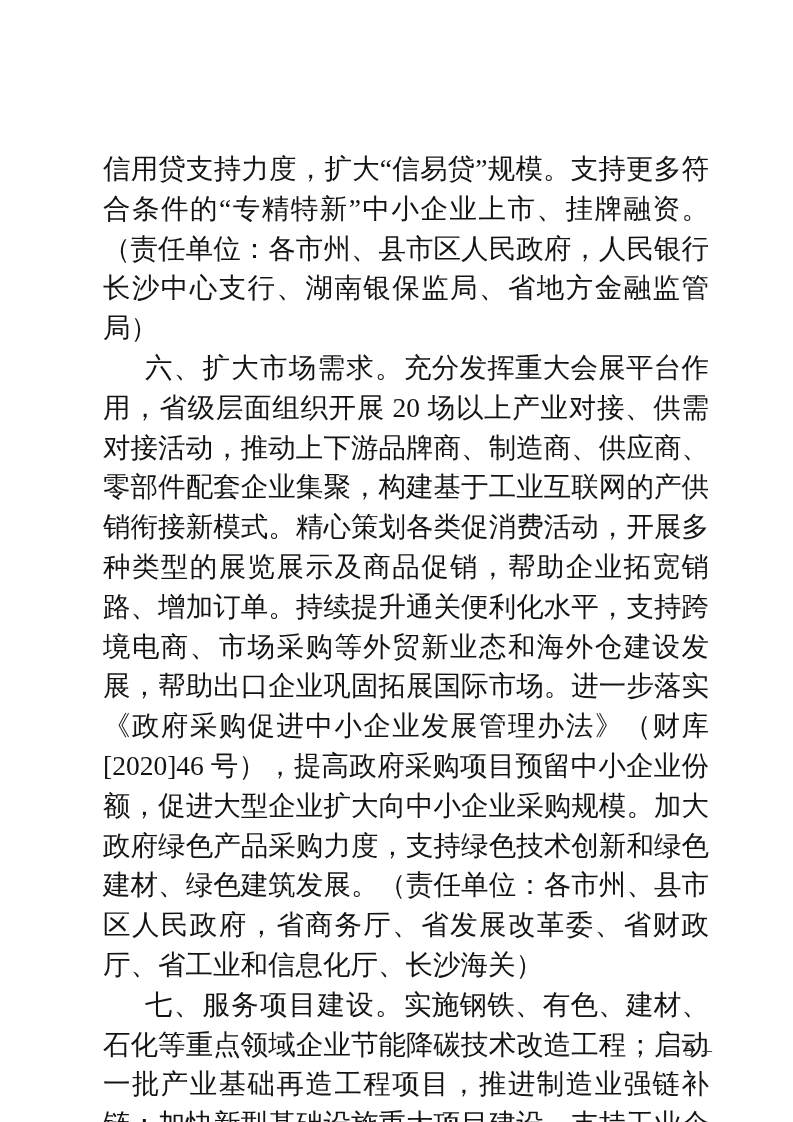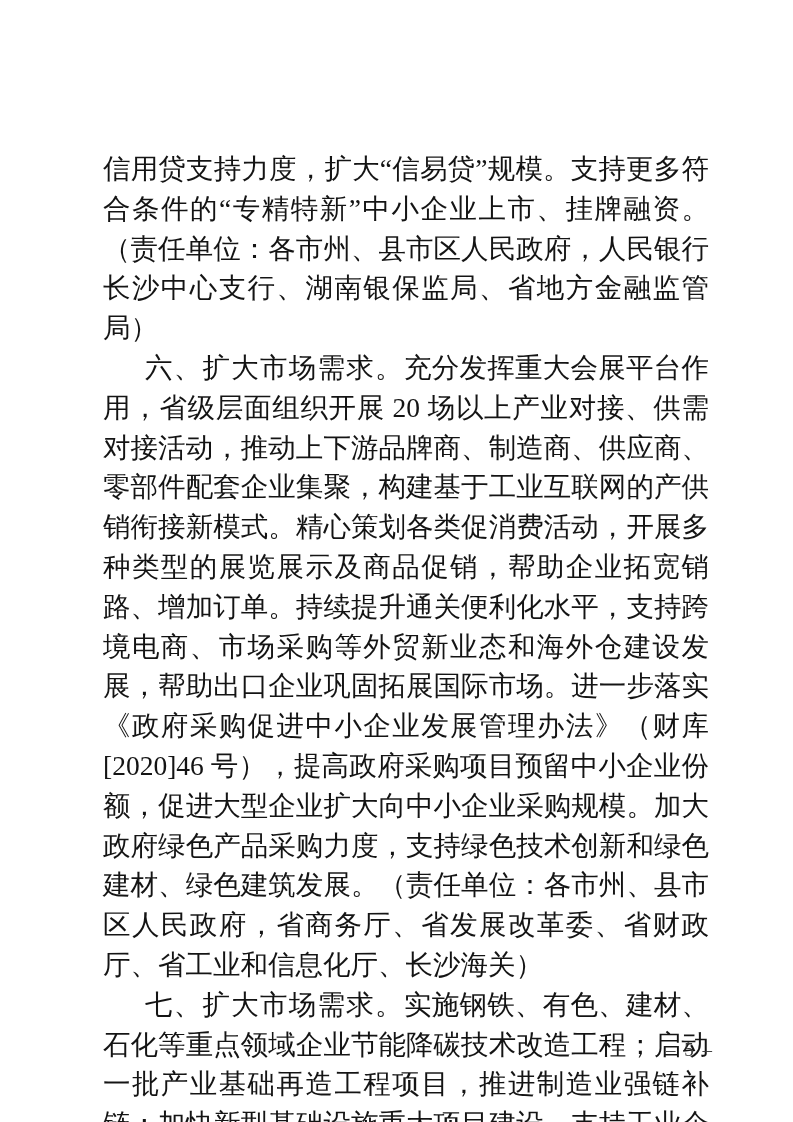--- a/index.html
+++ b/index.html
@@ -45,19 +45,19 @@
 <body>
 
 <div class="page">
 
   <div class="body-text">
 
     <p class="para"><span>信用贷支持力度，扩大“信易贷”规模。支持更多符合条件的“专精特新”中小企业上市、挂牌融资。（责任单位：各市州、县市区人民政府，人民银行长沙中心支行、湖南银保监局、省地方金融监管局）</span></p>
 
     <p class="para indent"><span class="lead">六、扩大市场需求。</span><span>充分发挥重大会展平台作用，省级层面组织开展 20 场以上产业对接、供需对接活动，推动上下游品牌商、制造商、供应商、零部件配套企业集聚，构建基于工业互联网的产供销衔接新模式。精心策划各类促消费活动，开展多种类型的展览展示及商品促销，帮助企业拓宽销路、增加订单。持续提升通关便利化水平，支持跨境电商、市场采购等外贸新业态和海外仓建设发展，帮助出口企业巩固拓展国际市场。进一步落实《政府采购促进中小企业发展管理办法》（财库[2020]46 号），提高政府采购项目预留中小企业份额，促进大型企业扩大向中小企业采购规模。加大政府绿色产品采购力度，支持绿色技术创新和绿色建材、绿色建筑发展。（责任单位：各市州、县市区人民政府，省商务厅、省发展改革委、省财政厅、省工业和信息化厅、长沙海关）</span></p>
 
-    <p class="para indent"><span class="lead">七、扩大市场需求。</span><span>实施钢铁、有色、建材、石化等重点领域企业节能降碳技术改造工程；启动一批产业基础再造工程项目，推进制造业强链补链；加快新型基础设施重大项目建设，支持工业企业加快数字化改造升级。发挥制造强省专项资金作用，精准支持一批高端装备、新材料、节能环保与新能源、新一代信息技</span></p>
+    <p class="para indent"><span class="lead">七、服务项目建设。</span><span>实施钢铁、有色、建材、石化等重点领域企业节能降碳技术改造工程；启动一批产业基础再造工程项目，推进制造业强链补链；加快新型基础设施重大项目建设，支持工业企业加快数字化改造升级。发挥制造强省专项资金作用，精准支持一批高端装备、新材料、节能环保与新能源、新一代信息技</span></p>
 
   </div>
 
   <div class="footer">– 5 –</div>
 
 </div>
 
 </body></html>

